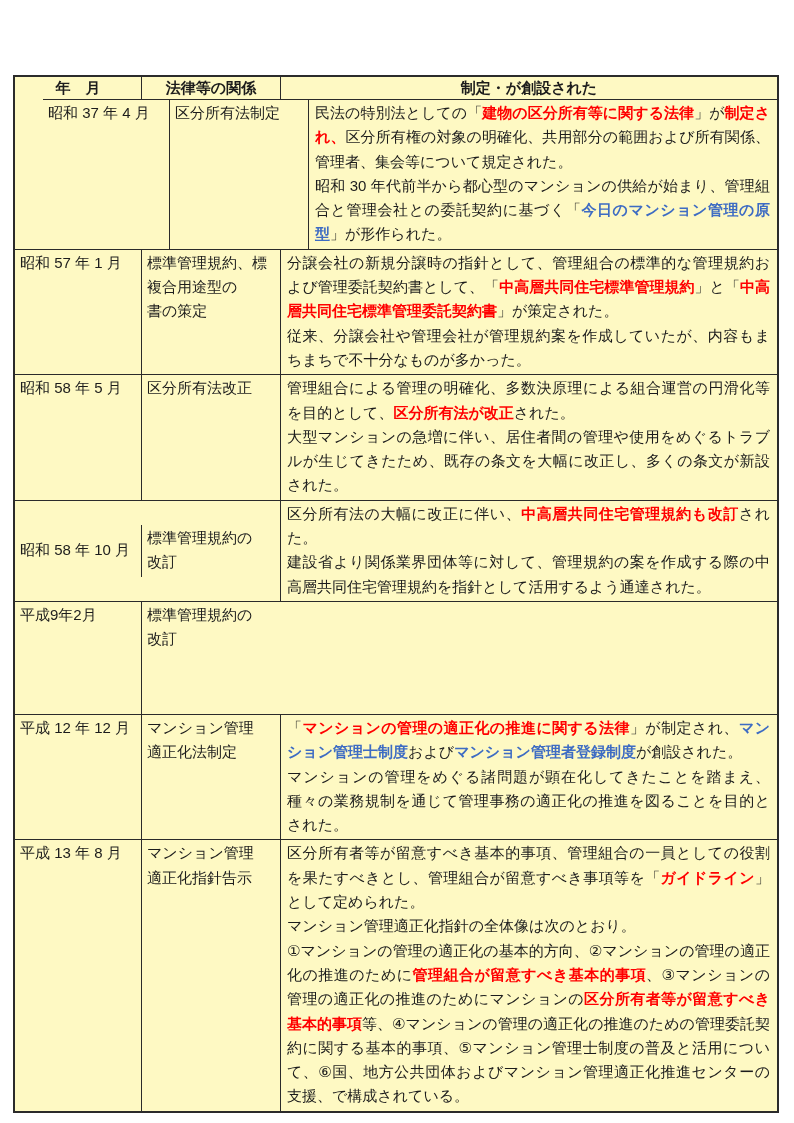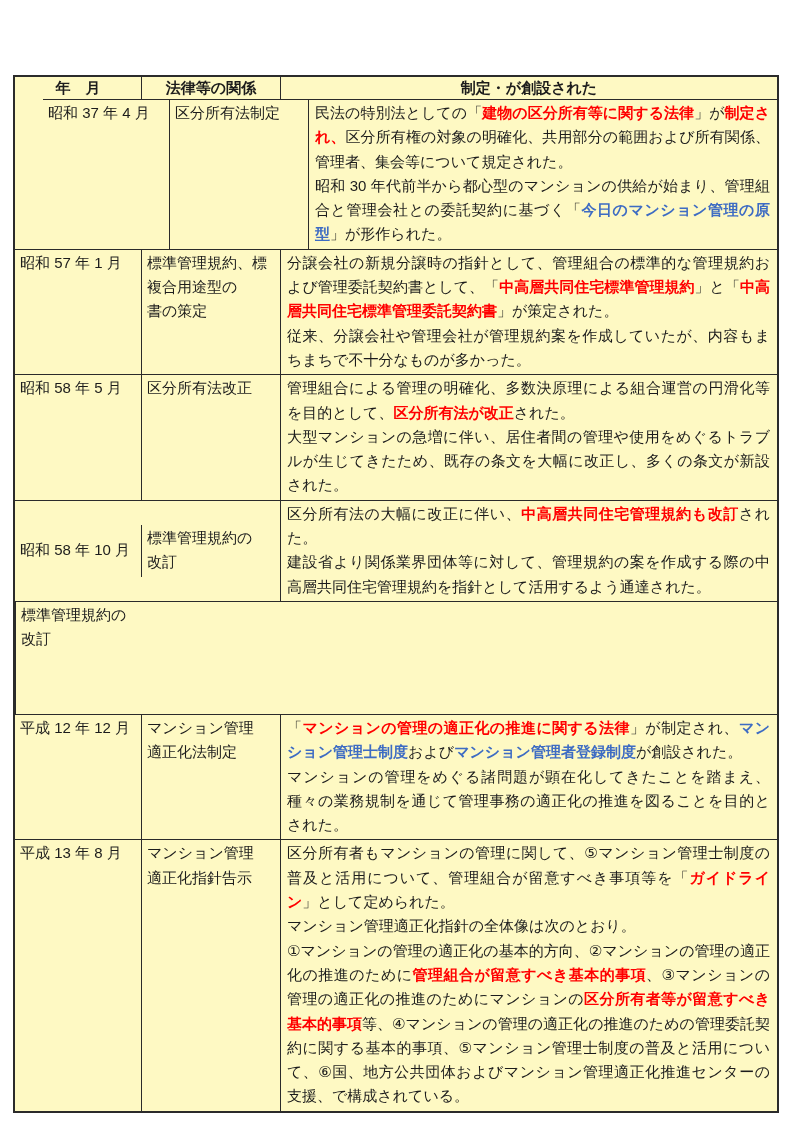--- a/index.html
+++ b/index.html
@@ -73,32 +73,33 @@
 大型マンションの急増に伴い、居住者間の管理や使用をめぐるトラブルが生じてきたため、既存の条文を大幅に改正し、多くの条文が新設された。</span></div>
   </div>
       <div class="t-row" style="min-height: 97px; align-items: center;">
     <div class="cell c1">昭和 58 年 10 月</div>
     <div class="cell c2">標準管理規約の
 改訂</div>
     <div class="cell c3"><span class="seg-normal">区分所有法の大幅に改正に伴い、</span><span class="seg-red">中高層共同住宅管理規約も改訂</span><span class="seg-normal">された。
 建設省より関係業界団体等に対して、管理規約の案を作成する際の中高層共同住宅管理規約を指針として活用するよう通達された。</span></div>
   </div>
       <div class="t-row" style="min-height: 113px;">
+    <div class="cell c1">平成9年2月</div>
     <div class="cell c2">標準管理規約の
 改訂</div>
   </div>
       <div class="t-row" style="min-height: 121px;">
     <div class="cell c1">平成 12 年 12 月</div>
     <div class="cell c2">マンション管理
 適正化法制定</div>
     <div class="cell c3"><span class="seg-normal">「</span><span class="seg-red">マンションの管理の適正化の推進に関する法律</span><span class="seg-normal">」が制定され、</span><span class="seg-blue">マンション管理士制度</span><span class="seg-normal">および</span><span class="seg-blue">マンション管理者登録制度</span><span class="seg-normal">が創設された。
 マンションの管理をめぐる諸問題が顕在化してきたことを踏まえ、種々の業務規制を通じて管理事務の適正化の推進を図ることを目的とされた。</span></div>
   </div>
       <div class="t-row" style="min-height: 267px;">
     <div class="cell c1">平成 13 年 8 月</div>
     <div class="cell c2">マンション管理
 適正化指針告示</div>
-    <div class="cell c3"><span class="seg-normal">区分所有者もマンションの管理に関して、⑤マンション管理士制度の普及と活用について、管理組合が留意すべき事項等を「</span><span class="seg-red">ガイドライン</span><span class="seg-normal">」として定められた。
+    <div class="cell c3"><span class="seg-normal">区分所有者等が留意すべき基本的事項、管理組合の一員としての役割を果たすべきとし、管理組合が留意すべき事項等を「</span><span class="seg-red">ガイドライン</span><span class="seg-normal">」として定められた。
 マンション管理適正化指針の全体像は次のとおり。
 ①マンションの管理の適正化の基本的方向、②マンションの管理の適正化の推進のために</span><span class="seg-red">管理組合が留意すべき基本的事項</span><span class="seg-normal">、③マンションの管理の適正化の推進のためにマンションの</span><span class="seg-red">区分所有者等が留意すべき基本的事項</span><span class="seg-normal">等、④マンションの管理の適正化の推進のための管理委託契約に関する基本的事項、⑤マンション管理士制度の普及と活用について、⑥国、地方公共団体およびマンション管理適正化推進センターの支援、で構成されている。</span></div>
   </div>
     </div>
 </div>
 
 </body></html>

